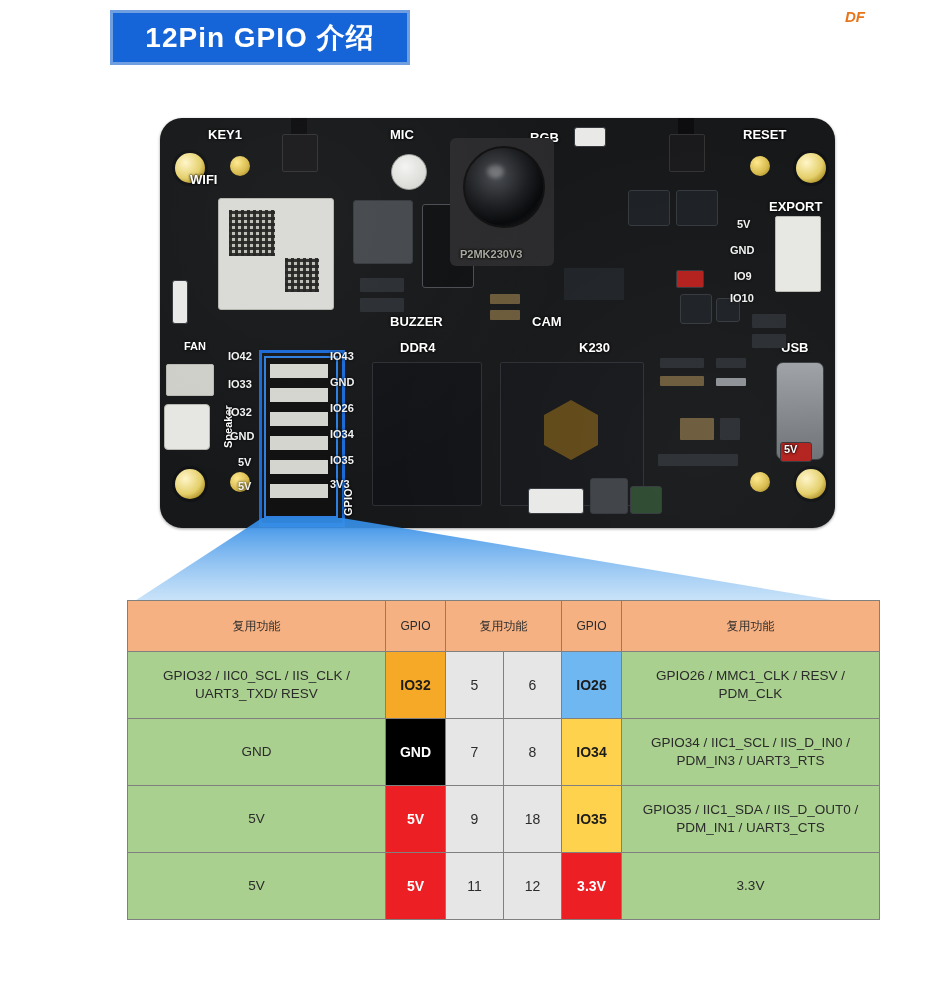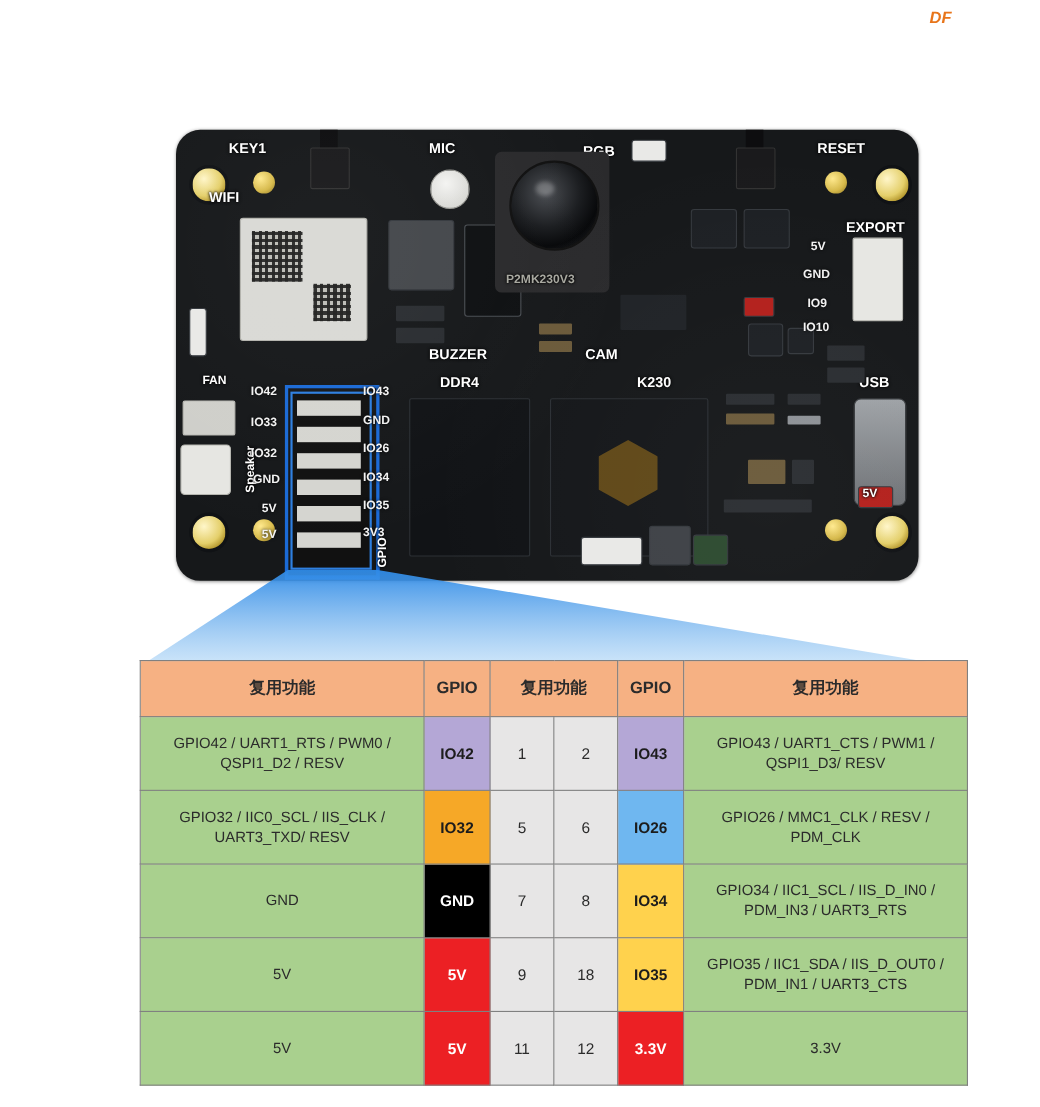--- a/index.html
+++ b/index.html
@@ -248,23 +248,23 @@
     border: 1px solid #808080;
     text-align: center;
     vertical-align: middle;
     font-size: 13.5px;
     color: #2b2b2b;
     padding: 4px 6px;
     line-height: 1.35;
   }
   thead th {
     background: #f6b183;
-    font-weight: bold;
+    font-weight: normal;
     height: 42px;
-    font-size: 15px;
+    font-size: 12px;
   }
   td.func {
     background: #a9d08e;
     height: 58px;
   }
   td.num {
     background: #e7e6e6;
     width: 38px;
     font-size: 14px;
   }
@@ -280,20 +280,23 @@
   .c-red    { background: #ec2024; color: #ffffff; }
   col.w-func { width: 258px; }
   col.w-gpio { width: 60px; }
   col.w-num  { width: 58px; }
 </style>
 </head>
 <body>
 
 <div id="page">
 
+  <div class="title-box">
+    <span>12Pin GPIO 介绍</span>
+  </div>
   <div class="brand">DF</div>
 
   <div class="board-wrap">
     <div class="board">
 
       <div class="screw" style="left:12px; top:32px;"></div>
       <div class="screw" style="left:633px; top:32px;"></div>
       <div class="screw" style="left:12px; top:348px;"></div>
       <div class="screw" style="left:633px; top:348px;"></div>
       <div class="pad-gold" style="left:70px; top:38px;"></div>
@@ -428,28 +431,20 @@
       <thead>
         <tr>
           <th>复用功能</th>
           <th>GPIO</th>
           <th colspan="2">复用功能</th>
           <th>GPIO</th>
           <th>复用功能</th>
         </tr>
       </thead>
       <tbody id="tbody">
-          <tr>
-            <td class="func">GPIO42 / UART1_RTS / PWM0 / QSPI1_D2 / RESV</td>
-            <td class="gpio c-purple">IO42</td>
-            <td class="num">1</td>
-            <td class="num">2</td>
-            <td class="gpio c-purple">IO43</td>
-            <td class="func">GPIO43 / UART1_CTS / PWM1 / QSPI1_D3/ RESV</td>
-          </tr>
           <tr>
             <td class="func">GPIO32 / IIC0_SCL / IIS_CLK / UART3_TXD/ RESV</td>
             <td class="gpio c-orange">IO32</td>
             <td class="num">5</td>
             <td class="num">6</td>
             <td class="gpio c-blue">IO26</td>
             <td class="func">GPIO26 / MMC1_CLK / RESV / PDM_CLK</td>
           </tr>
           <tr>
             <td class="func">GND</td>

